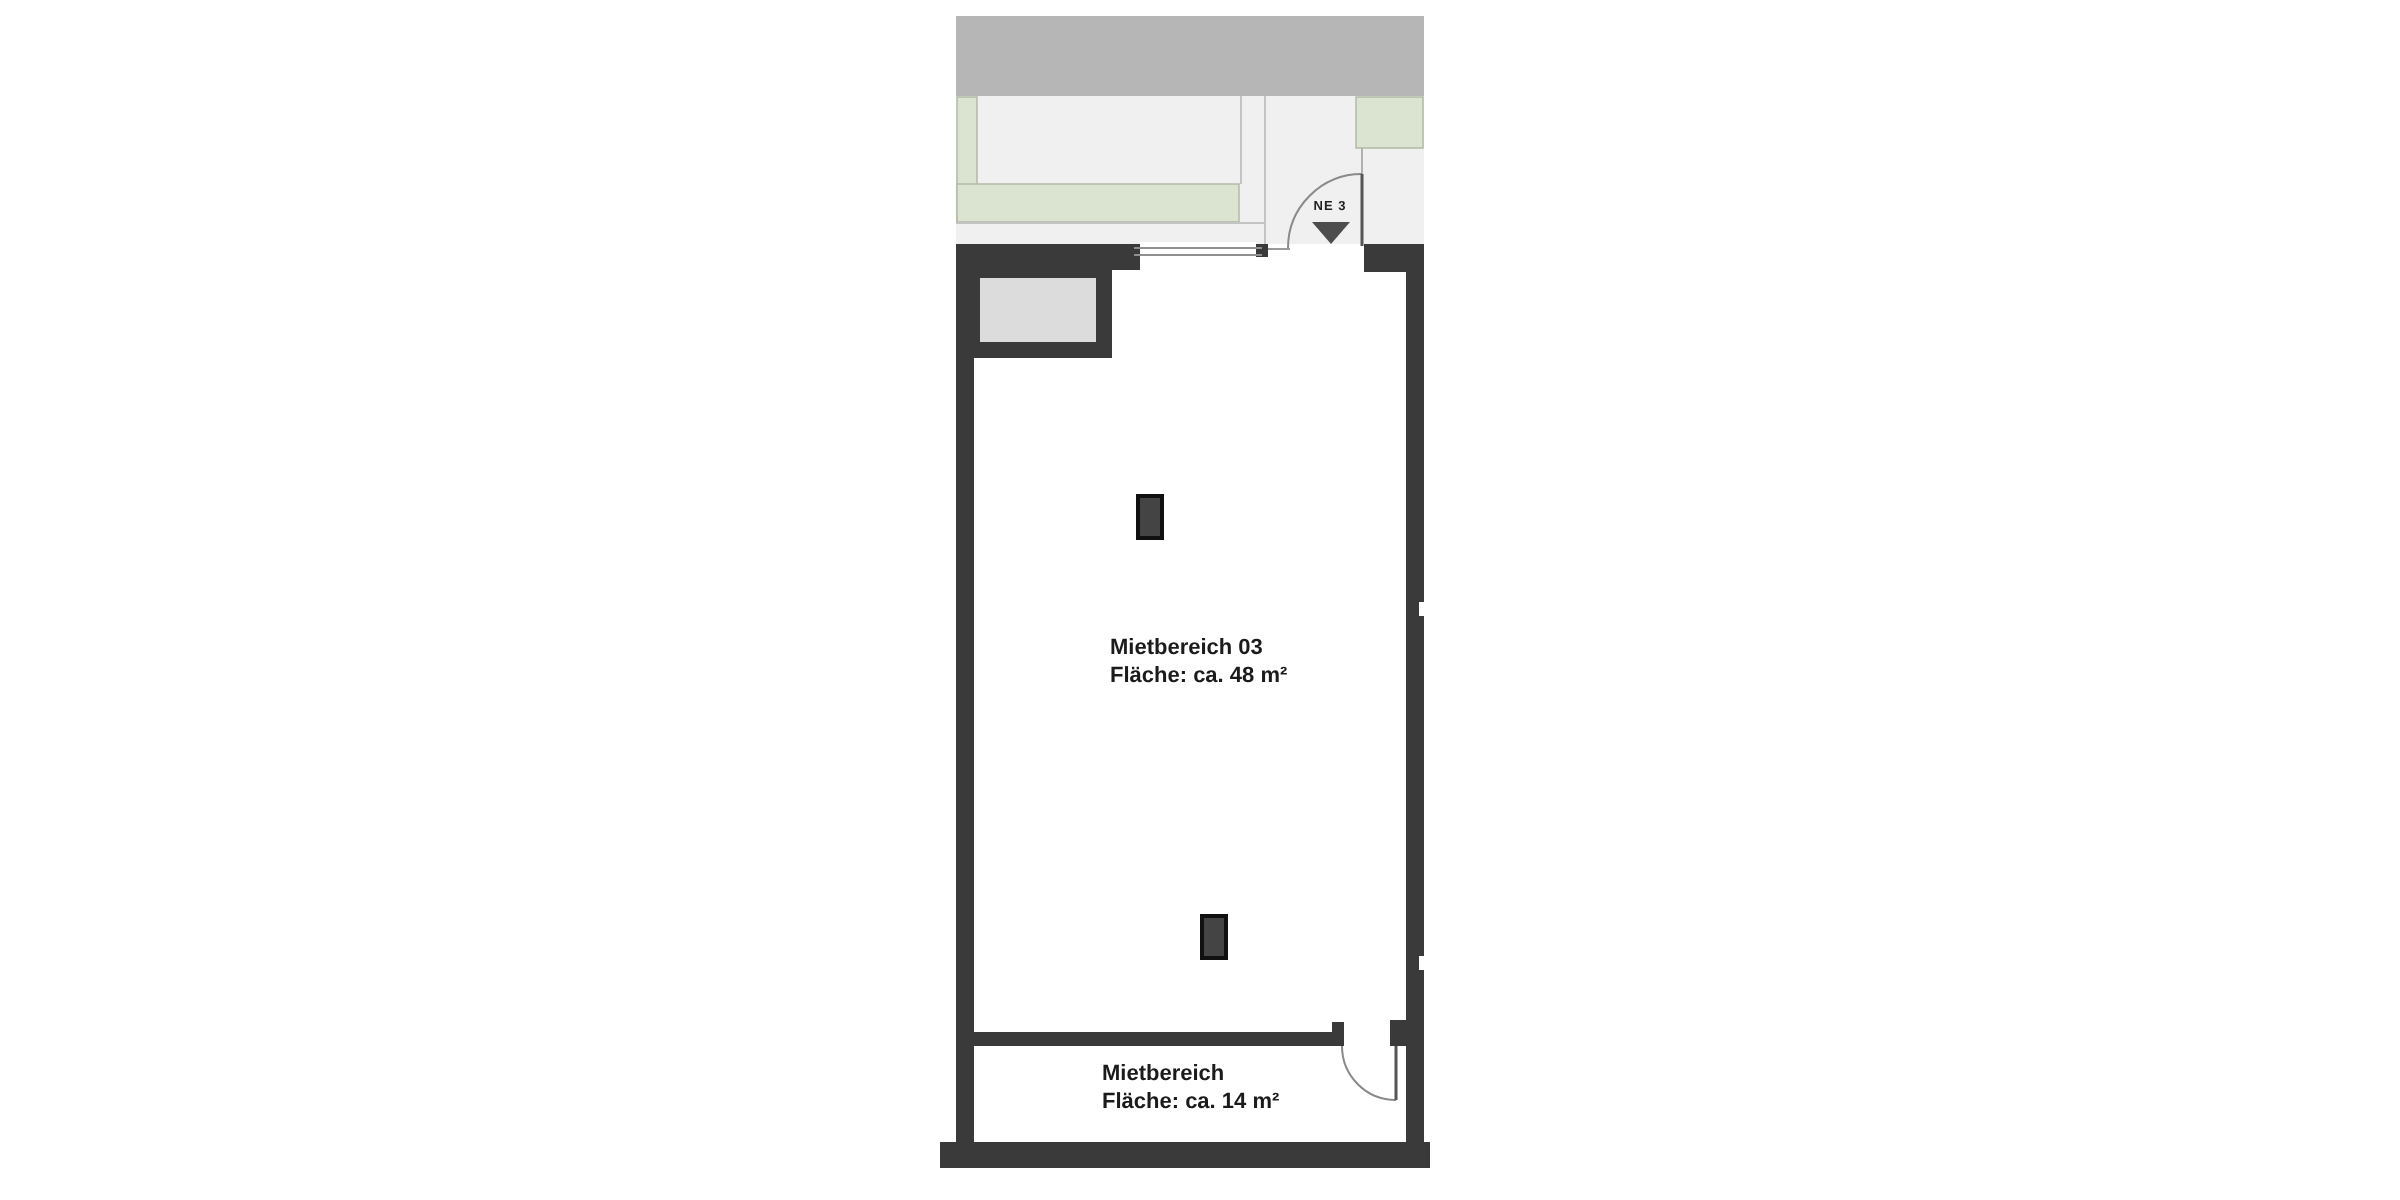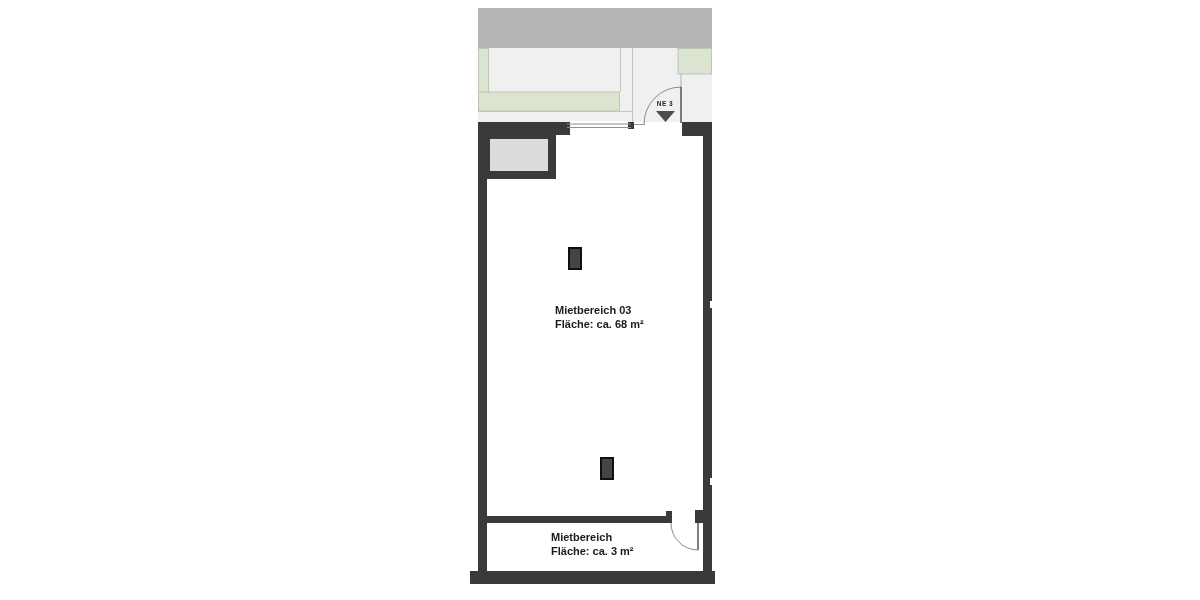--- a/index.html
+++ b/index.html
@@ -19,21 +19,21 @@
     background-size:5px 4px;
   }
   .room-label{
     position:absolute;
     font-weight:bold;
     font-size:11px;
     line-height:13.5px;
     color:#1b1b1b;
     white-space:nowrap;
   }
-  #label-mietbereich{left:555px;top:304px;}
+  #label-mietbereich{left:555px;top:318px;}
   #label-abstellraum{left:551px;top:531px;}
   .ne-label{
     position:absolute;
     left:648px;top:100px;width:34px;
     text-align:center;
     font-size:6.5px;
     font-weight:bold;
     color:#1f1f1f;
     letter-spacing:0.5px;
   }
@@ -108,21 +108,21 @@
     <g fill="#ffffff" shape-rendering="crispEdges">
       <rect x="709.5" y="301" width="3.5" height="7"></rect>
       <rect x="709.5" y="478" width="3.5" height="7"></rect>
     </g>
   </svg>
 
   <div class="ne-label">NE 3</div>
 
   <div class="room-label" id="label-mietbereich">
     <div>Mietbereich 03</div>
-    <div>Fläche: ca. 68 m²</div>
+    <div>Fläche: ca. 48 m²</div>
   </div>
 
   <div class="room-label" id="label-abstellraum">
     <div>Mietbereich</div>
-    <div>Fläche: ca. 3 m²</div>
+    <div>Fläche: ca. 14 m²</div>
   </div>
 
 </div>
 
 </body></html>

